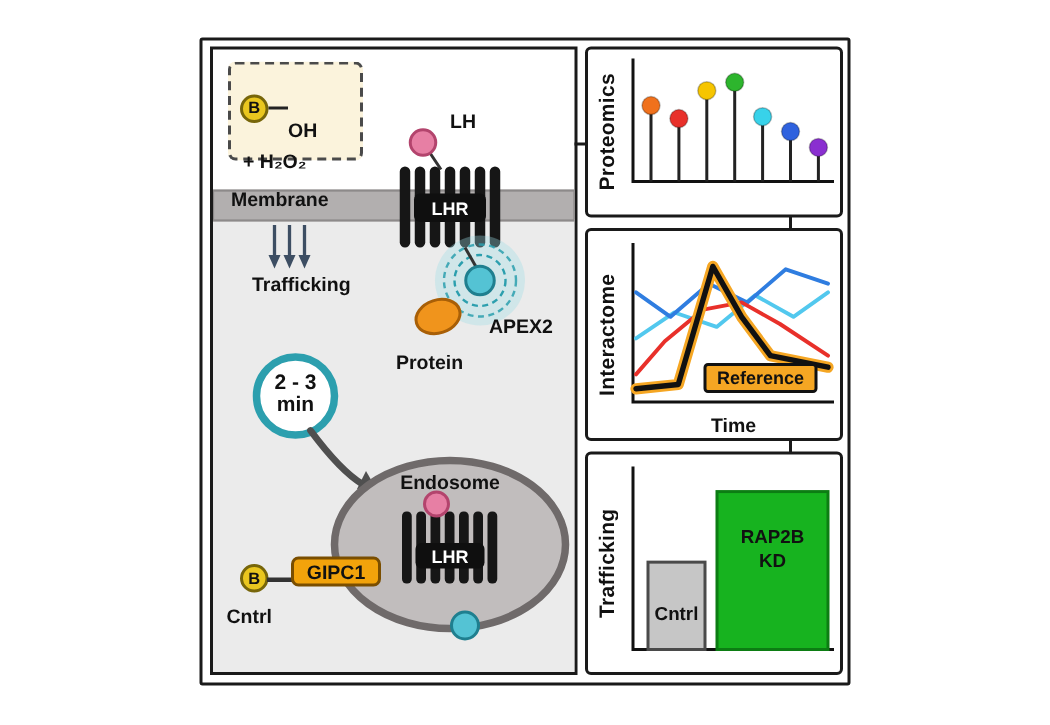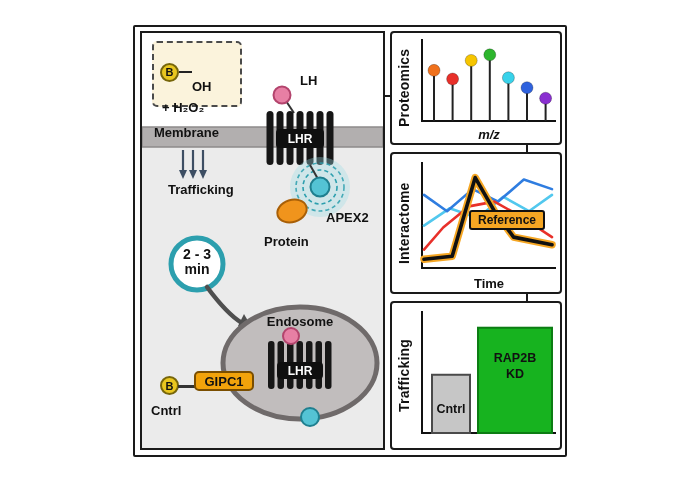--- a/index.html
+++ b/index.html
@@ -48,21 +48,21 @@
   #interactome-panel { left:390px; top:152px; width:172px; height:142px; }
   #trafficking-panel { left:390px; top:301px; width:172px; height:149px; }
   .side-panel svg { position:absolute; left:0; top:0; }
   .vlabel { position:absolute; left:1px; top:0; height:100%; width:22px;
             display:flex; align-items:center; justify-content:center;
             writing-mode:vertical-rl; transform:rotate(180deg);
             font-weight:700; font-size:14px; letter-spacing:.2px; }
   .xlabel { position:absolute; left:28px; right:2px; bottom:1px; text-align:center;
             font-size:13px; font-weight:700; }
   .italic { font-style:italic; }
-  .ref-box { position:absolute; left:77px; top:56px; background:#f5a623; border:2px solid #111;
+  .ref-box { position:absolute; left:77px; top:88px; background:#f5a623; border:2px solid #111;
              border-radius:3px; padding:1px 7px; font-size:12px; font-weight:700; color:#111; }
 
   .connector { position:absolute; background:#1a1a1a; }
 </style>
 </head>
 <body>
 
 <div id="canvas">
   <div class="outer-box"></div>
 
@@ -158,21 +158,20 @@
           <line x1="97.80000000000001" y1="88" x2="97.80000000000001" y2="21.86" stroke="#222" stroke-width="2"></line>
           <circle cx="97.80000000000001" cy="21.86" r="6" fill="#2db52d" stroke="rgba(0,0,0,0.25)" stroke-width="1"></circle>
           <line x1="116.4" y1="88" x2="116.4" y2="44.800000000000004" stroke="#222" stroke-width="2"></line>
           <circle cx="116.4" cy="44.800000000000004" r="6" fill="#38d2ea" stroke="rgba(0,0,0,0.25)" stroke-width="1"></circle>
           <line x1="135" y1="88" x2="135" y2="54.72" stroke="#222" stroke-width="2"></line>
           <circle cx="135" cy="54.72" r="6" fill="#2f62de" stroke="rgba(0,0,0,0.25)" stroke-width="1"></circle>
           <line x1="153.60000000000002" y1="88" x2="153.60000000000002" y2="65.25999999999999" stroke="#222" stroke-width="2"></line>
           <circle cx="153.60000000000002" cy="65.25999999999999" r="6" fill="#8a2fd0" stroke="rgba(0,0,0,0.25)" stroke-width="1"></circle>
         </g>
     </svg>
-    <div class="xlabel italic">m/z</div>
   </div>
 
   <div class="side-panel" id="interactome-panel">
     <div class="vlabel">Interactome</div>
     <svg width="168" height="138" viewBox="0 0 168 138">
       <polyline points="30,8 30,114 164,114" fill="none" stroke="#111" stroke-width="2"></polyline>
       <g id="lines-group">
           <polyline points="32,71.6 57.6,54.32 85.75999999999999,63.92 111.36,42.8 136.95999999999998,57.2 160,40.88" fill="none" stroke="#52c8ee" stroke-width="2.6" stroke-linejoin="round" stroke-linecap="round"></polyline>
           <polyline points="32,40.88 55.04,57.2 80.64,35.120000000000005 106.24,47.599999999999994 131.84,25.52 160,35.120000000000005" fill="none" stroke="#2f7de0" stroke-width="2.6" stroke-linejoin="round" stroke-linecap="round"></polyline>
           <polyline points="32,95.6 51.2,73.52 76.8,52.400000000000006 102.4,47.599999999999994 128,62 160,83.12" fill="none" stroke="#e8302a" stroke-width="2.6" stroke-linejoin="round" stroke-linecap="round"></polyline>

